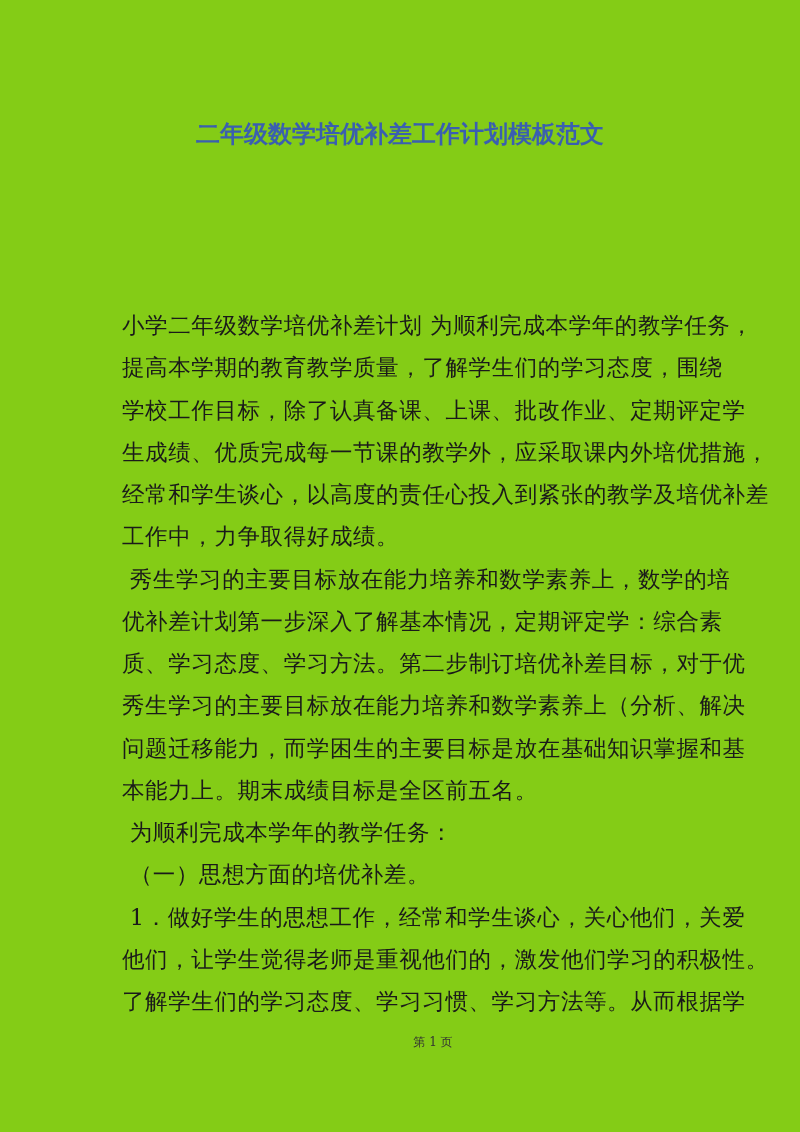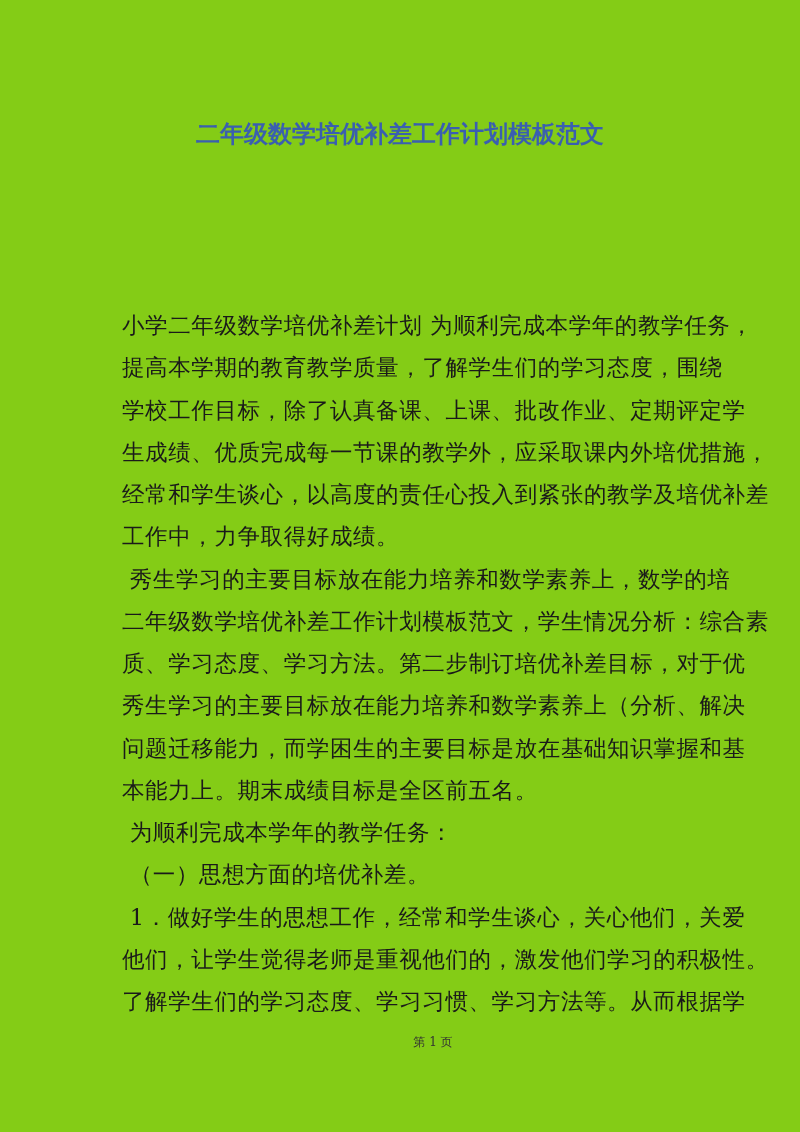--- a/index.html
+++ b/index.html
@@ -22,21 +22,21 @@
   <div class="title" style="color: rgb(58, 95, 176);">二年级数学培优补差工作计划模板范文</div>
 
   <div class="body">
     <span class="line">小学二年级数学培优补差计划 为顺利完成本学年的教学任务，</span>
     <span class="line">提高本学期的教育教学质量，了解学生们的学习态度，围绕</span>
     <span class="line">学校工作目标，除了认真备课、上课、批改作业、定期评定学</span>
     <span class="line">生成绩、优质完成每一节课的教学外，应采取课内外培优措施，</span>
     <span class="line">经常和学生谈心，以高度的责任心投入到紧张的教学及培优补差</span>
     <span class="line">工作中，力争取得好成绩。</span>
     <span class="line"> 秀生学习的主要目标放在能力培养和数学素养上，数学的培</span>
-    <span class="line">二年级数学培优补差工作计划模板范文，学生情况分析：综合素</span>
+    <span class="line">优补差计划第一步深入了解基本情况，定期评定学：综合素</span>
     <span class="line">质、学习态度、学习方法。第二步制订培优补差目标，对于优</span>
     <span class="line">秀生学习的主要目标放在能力培养和数学素养上（分析、解决</span>
     <span class="line">问题迁移能力，而学困生的主要目标是放在基础知识掌握和基</span>
     <span class="line">本能力上。期末成绩目标是全区前五名。</span>
     <span class="line"> 为顺利完成本学年的教学任务：</span>
     <span class="line"> （一）思想方面的培优补差。</span>
     <span class="line"> 1．做好学生的思想工作，经常和学生谈心，关心他们，关爱</span>
     <span class="line">他们，让学生觉得老师是重视他们的，激发他们学习的积极性。</span>
     <span class="line">了解学生们的学习态度、学习习惯、学习方法等。从而根据学</span>
   </div>

